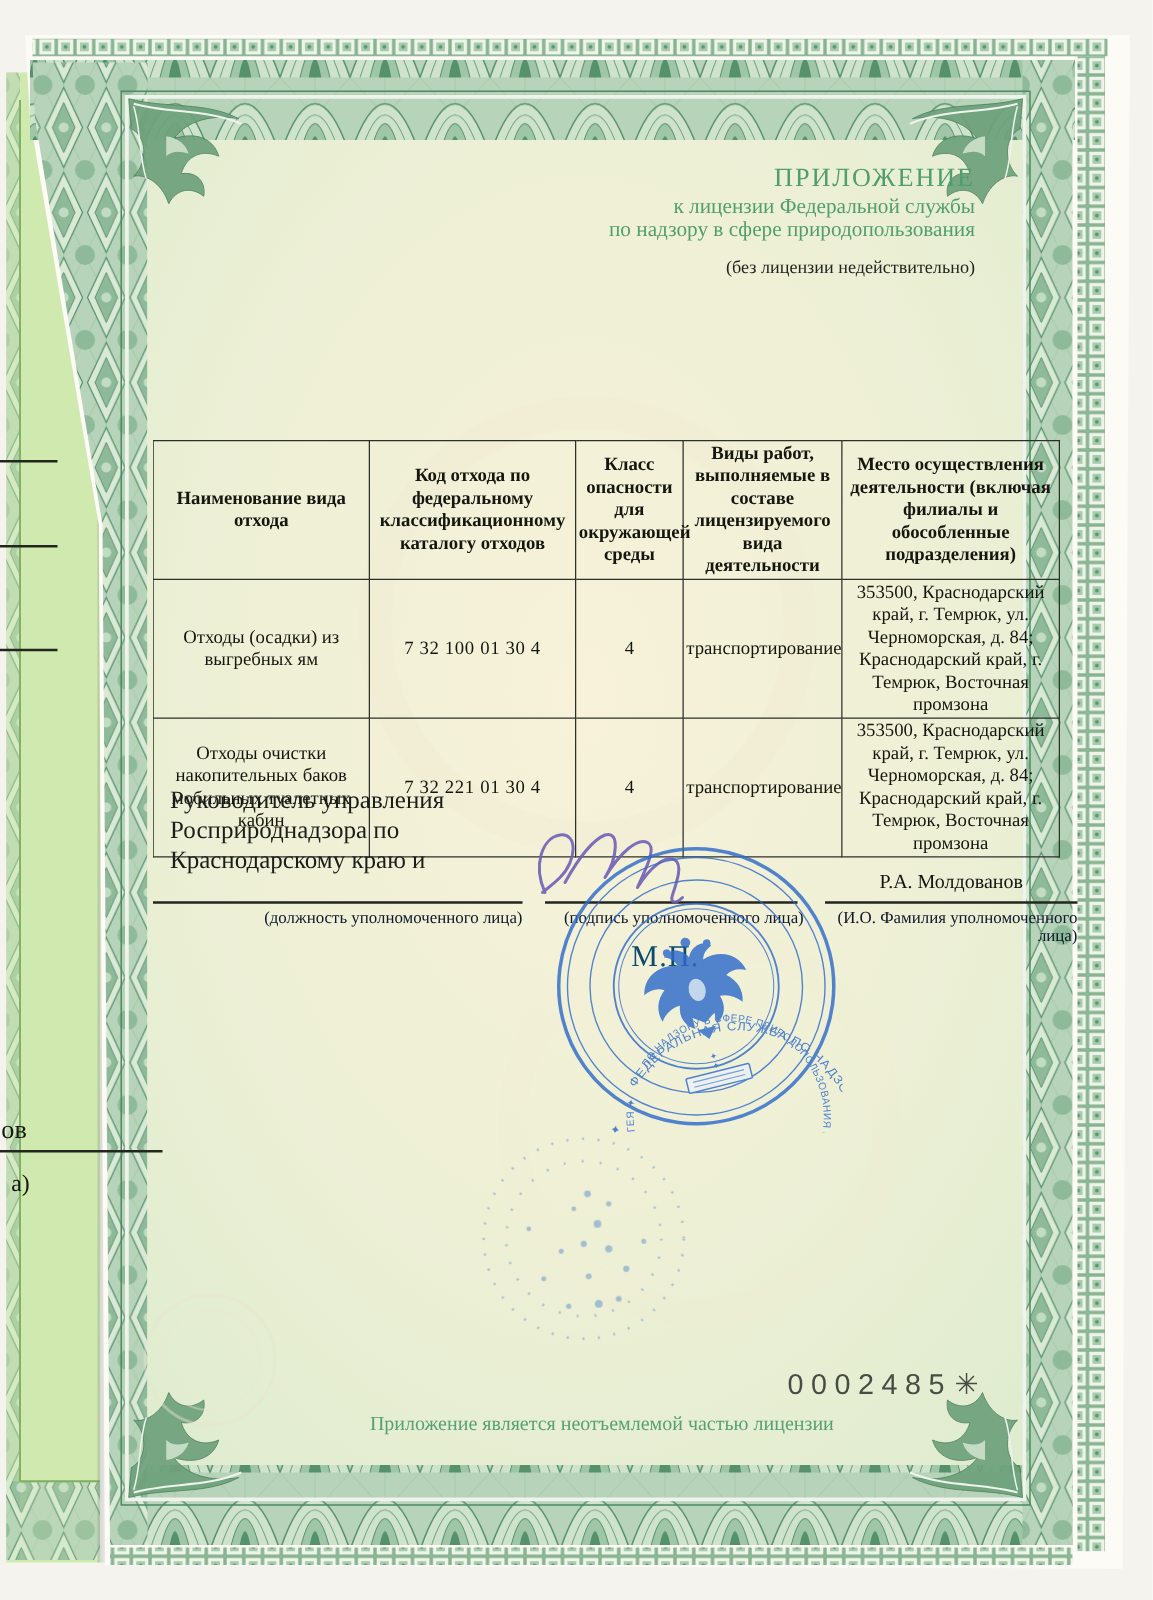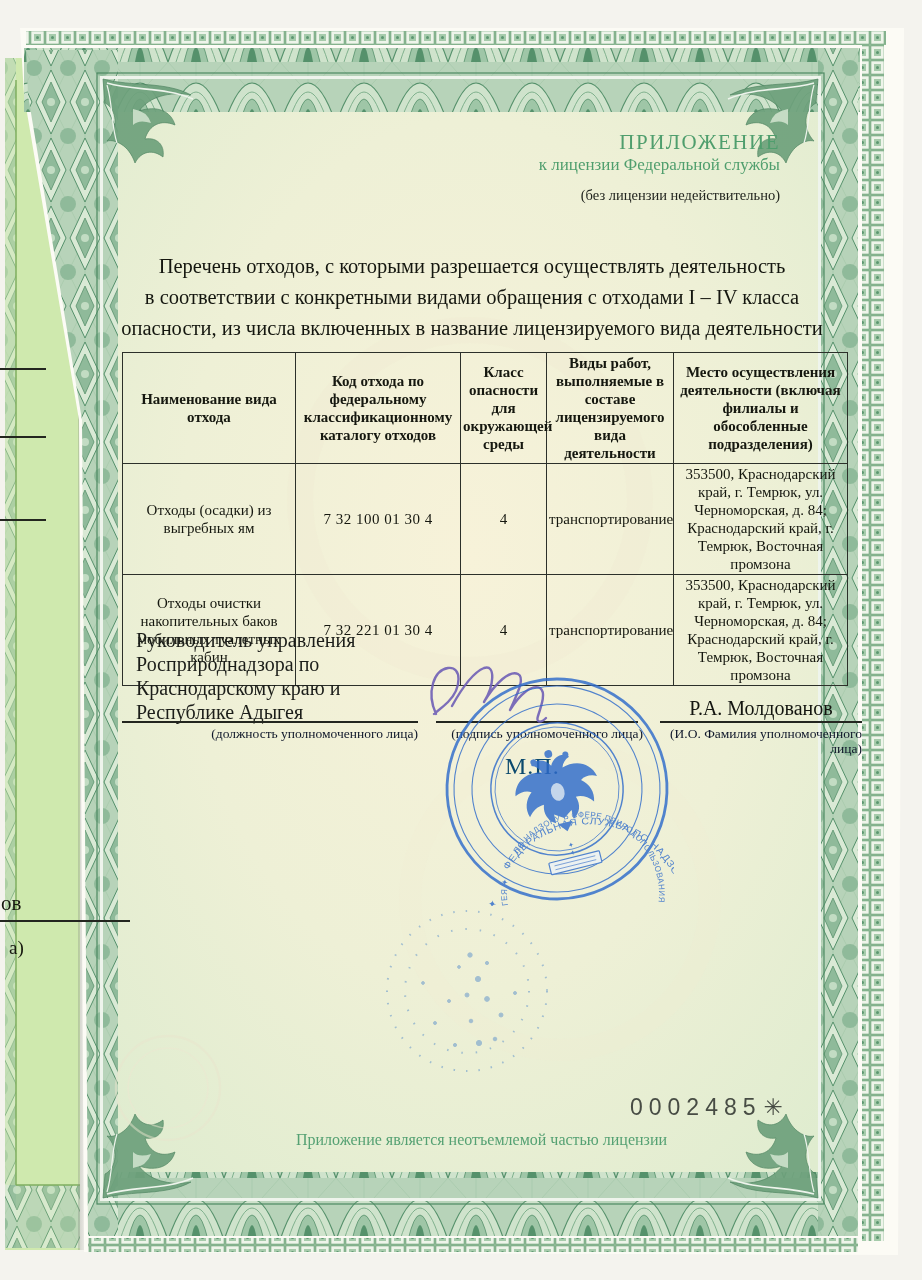--- a/index.html
+++ b/index.html
@@ -23,21 +23,21 @@
   table.waste th{font-size:15px;font-weight:bold;line-height:18px;}
   table.waste td{font-size:15px;line-height:18px;margin-top:12px;}
   td.addr{font-size:13.5px;line-height:15.5px;}
   td.code{letter-spacing:0.5px;}
   tr.hdr-row{height:96px;} tr.row1{height:93px;} tr.row2{height:87px;}
   
   .pos-title{position:absolute;left:136px;top:628px;width:320px;font-size:20px;line-height:24px;}
   .sig-line{position:absolute;height:2px;background:#23261f;}
   .cap{position:absolute;font-size:13.5px;line-height:15px;text-align:right;color:#0f172a;}
   .mp{position:absolute;left:505px;top:753px;font-size:24px;letter-spacing:1px;color:#0c4a6e;}
-  .fio{position:absolute;left:660px;top:697px;width:202px;text-align:center;font-size:20px;color:#131510;}
+  .fio{position:absolute;left:660px;top:697px;width:202px;text-align:center;font-size:16px;color:#131510;}
   
   .serial{position:absolute;left:630px;top:1094px;font-size:23px;letter-spacing:6px;
           color:#474c44;font-family:Liberation Sans, sans-serif;}
   .serial .mark{letter-spacing:0;margin-left:2px;}
   .footer{position:absolute;left:118px;top:1131px;width:727px;text-align:center;
           font-size:16px;color:#55a173;}
   
   .frag{position:absolute;color:#17190f;}
   .frag-ov{left:1px;top:891px;font-size:21px;font-weight:normal;}
   .frag-a{left:9px;top:937px;font-size:19px;}
@@ -142,28 +142,24 @@
   <div class="frag frag-ov">ов</div>
   <div class="frag frag-a">а)</div>
   <div class="mline" style="left:0;top:368px;width:46px;"></div>
   <div class="mline" style="left:0;top:436px;width:46px;"></div>
   <div class="mline" style="left:0;top:519px;width:46px;"></div>
   <div class="mline" style="left:0;top:920px;width:130px;"></div>
 
   <div class="hdr">
     <div class="hdr-title">ПРИЛОЖЕНИЕ</div>
     <div class="hdr-sub">к лицензии Федеральной службы</div>
+    <div class="hdr-sub">по надзору в сфере природопользования</div>
     <div class="hdr-note">(без лицензии недействительно)</div>
   </div>
 
-  <div class="intro">
-    <div>Перечень отходов, с которыми разрешается осуществлять деятельность</div>
-    <div>в соответствии с конкретными видами обращения с отходами I – IV класса</div>
-    <div>опасности, из числа включенных в название лицензируемого вида деятельности</div>
-  </div>
 
   <table class="waste">
     <colgroup>
       <col style="width:173px">
         <col style="width:165px">
         <col style="width:86px">
       <col style="width:127px">
         <col style="width:174px">
     </colgroup>
     <tbody>
@@ -188,21 +184,20 @@
       <td>транспортирование</td>
       <td class="addr">353500, Краснодарский край, г. Темрюк, ул. Черноморская, д. 84; Краснодарский край, г. Темрюк, Восточная промзона</td>
     </tr>
   </tbody>
     </table>
 
   <div class="pos-title">
     <div>Руководитель управления</div>
     <div>Росприроднадзора по</div>
     <div>Краснодарскому краю и</div>
-    <div>Республике Адыгея</div>
   </div>
   <div class="sig-line" style="left:122px;top:721px;width:296px;"></div>
   <div class="cap" style="left:122px;top:726px;width:296px;">(должность уполномоченного лица)</div>
 
   <div class="sig-line" style="left:436px;top:721px;width:202px;"></div>
   <div class="cap" style="left:428px;top:726px;width:215px;">(подпись уполномоченного лица)</div>
   <div class="mp">М.П.</div>
 
   <div class="fio">Р.А. Молдованов</div>
   <div class="sig-line" style="left:660px;top:721px;width:202px;"></div>

